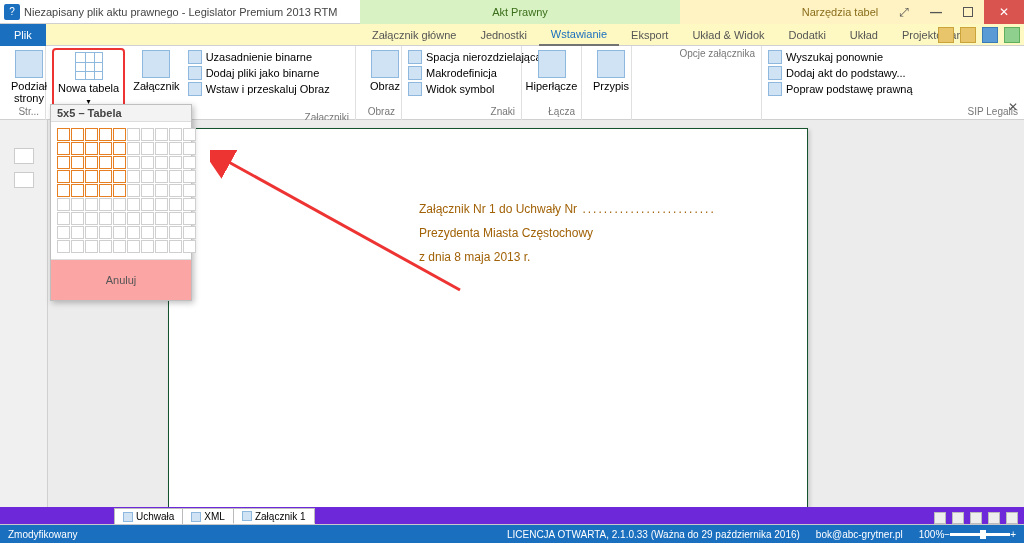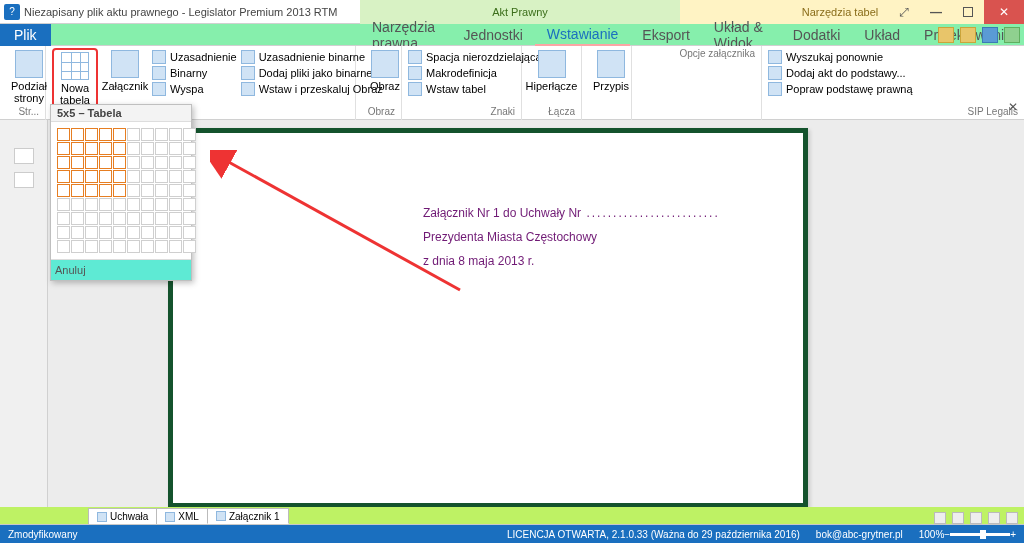--- a/index.html
+++ b/index.html
@@ -9,25 +9,25 @@
   .titlebar .title-text { flex:0 0 auto; }
   .titlebar .ctx-tabs { position:absolute; left:360px; top:0; height:24px; display:flex; gap:0;}
   .ctx-tab { width:320px; height:24px; display:flex; align-items:center; justify-content:center; font-size:11px;}
   .ctx-tab.green { background:#d8f2c4; color:#3b6e1a;}
   .ctx-tab.orange { background:#fff3c4; color:#8a6d1a;}
   .titlebar .win-ctrls { position:absolute; right:0; top:0; display:flex; height:24px;}
   .win-btn { width:32px; display:flex; align-items:center; justify-content:center; font-size:12px; color:#555;}
   .win-btn.close { background:#d9534f; color:#fff; width:40px;}
   .win-btn.dash { font-weight:bold;}
   .win-ctrls .sq::before{content:"";display:block;width:8px;height:8px;border:1px solid #555;}
-  .menubar { height:22px; background:#86efac; display:flex; font-size:14px; border-bottom:1px solid #d0d0d0; position:relative;}
+  .menubar { height:22px; background:#fef9c3; display:flex; font-size:11px; border-bottom:1px solid #d0d0d0; position:relative;text-align:right;}
   .file-tab { background:#1a6fbf; color:#fff; padding:0 14px; display:flex; align-items:center; height:22px;}
   .tabs { display:flex; position:absolute; left:360px; top:0;}
   .tab { padding:0 12px; height:22px; display:flex; align-items:center; color:#555; cursor:pointer;}
-  .tab.active { color:#1a6fbf; border-bottom:2px solid #fca5a5;}
+  .tab.active { color:#1a6fbf; border-bottom:2px solid #737373;}
   .qicons { position:absolute; right:4px; top:0; height:22px; display:flex; align-items:center; gap:6px;}
   .qicons span { width:16px; height:16px; background:#e8c56a; border:1px solid #caa43a; display:inline-block;}
   .qicons span.blue { background:#5a9bd5; border-color:#3a7bb5;}
   .qicons span.green { background:#8fd08f; border-color:#5faf5f;}
   .ribbon { height:74px; background:#fff; border-bottom:1px solid #d0d0d0; display:flex; font-size:11px; position:relative;}
   .rgroup { border-right:1px solid #e0e0e0; padding:2px 6px 0 6px; display:flex; flex-direction:column; height:74px;}
   .rgroup .grp-body { flex:1; display:flex; gap:4px; align-items:flex-start;}
   .rgroup .grp-label { text-align:right; font-size:10px; color:#777; height:14px;}
   .big-btn { display:flex; flex-direction:column; align-items:center; justify-content:flex-start; padding:2px 4px; text-align:center; line-height:12px; gap:2px; min-width:46px;}
   .big-btn .bi { width:28px; height:28px; background:#d0e3f5; border:1px solid #8fb8df; }
@@ -36,46 +36,46 @@
   .big-btn.nowa-tabela .bi::before,.big-btn.nowa-tabela .bi::after{content:"";position:absolute;background:#8fb8df;}
   .big-btn.nowa-tabela .bi::before{left:0;right:0;top:9px;height:1px;box-shadow:0 9px 0 #8fb8df;}
   .big-btn.nowa-tabela .bi::after{top:0;bottom:0;left:9px;width:1px;box-shadow:9px 0 0 #8fb8df;}
   .small-list { display:flex; flex-direction:column; gap:2px; padding-top:2px;}
   .small-list div { display:flex; align-items:center; gap:4px; white-space:nowrap;}
   .si { width:14px; height:14px; background:#d0e3f5; border:1px solid #8fb8df; flex:0 0 14px;}
   .doc-area { position:relative; height:calc(543px - 24px - 22px - 74px - 18px - 18px); background:#f9f9f9; display:flex;}
   .side { width:48px; background:#f0f0f0; border-right:1px solid #d0d0d0; display:flex; flex-direction:column; align-items:center; gap:8px; padding-top:28px; font-size:10px;}
   .side .sicon { width:20px; height:16px; background:#fff; border:1px solid #ccc;}
   .page-wrap { flex:1; overflow:hidden; background:#ececec; padding:8px 0 0 120px; position:relative;}
-  .page { width:640px; height:380px; background:#fff; border:5px solid #14532d; box-shadow:2px 2px 4px rgba(0,0,0,.15); padding:70px 40px 0 250px; font-size:12px; color:#701a75; line-height:20px;}
+  .page { width:640px; height:380px; background:#fff; border:1px solid #14532d; box-shadow:2px 2px 4px rgba(0,0,0,.15); padding:70px 40px 0 250px; font-size:12px; color:#a16207; line-height:20px;}
   .page p { margin-bottom:4px;}
   .page .dots::after{content:" .........................";letter-spacing:2px;}
   .doc-header-bar { position:absolute; left:48px; right:0; top:0; height:24px; background:#f5f5f5; border-bottom:1px solid #d0d0d0; display:flex; align-items:center; font-size:11px; padding-left:160px; color:#444;}
   .doc-header-bar .zmien { position:absolute; right:10px; top:2px; border:1px solid #b0b0b0; background:#f8f8f8; height:18px; padding:0 14px; font-size:11px; display:flex; align-items:center;}
   .x-close { position:absolute; right:6px; top:-20px; font-size:12px; color:#555;}
-  .sheet-tabs { height:18px; background:#bef264; border-bottom:1px solid #c8c8c8; display:flex; align-items:flex-end; font-size:10px; padding-left:88px; gap:0;}
+  .sheet-tabs { height:18px; background:#6d28d9; border-bottom:1px solid #c8c8c8; display:flex; align-items:flex-end; font-size:10px; padding-left:114px; gap:0;}
   .sheet-tab { border:1px solid #bbb; border-bottom:none; background:#fff; height:16px; padding:0 8px; display:flex; align-items:center; gap:3px; margin-right:-1px;}
   .sheet-tab.active { background:#fff; border-bottom:1px solid #fff;}
   .sheet-tab .sti { width:10px; height:10px; background:#d0e3f5; border:1px solid #8fb8df;}
   .sheet-tabs .right-icons { position:absolute; right:6px; display:flex; gap:6px;}
   .sheet-tabs { position:relative;}
   .sheet-tabs .right-icons span{ width:12px; height:12px; background:#eee; border:1px solid #bbb;}
   .statusbar { height:18px; background:#1a6fbf; color:#fff; font-size:10px; display:flex; align-items:center; padding:0 8px; gap:16px;}
   .statusbar .mid { margin-left:auto;}
   .statusbar .seg { white-space:nowrap;}
   .statusbar .zoom { display:flex; align-items:center; }
   .statusbar .slider { width:60px; height:3px; background:#fff; position:relative;}
   .statusbar .slider::after{content:"";position:absolute;left:30px;top:-3px;width:6px;height:9px;background:#fff;}
   
   .popup { position:absolute; left:50px; top:104px; width:142px; background:#fff; border:1px solid #bfbfbf; box-shadow:2px 2px 6px rgba(0,0,0,.25); z-index:20; font-size:11px;}
   .popup .phdr { background:#f3f3f3; padding:2px 6px; font-weight:bold; color:#444; border-bottom:1px solid #ddd;}
   .popup .grid { padding:6px; display:grid; grid-template-columns:repeat(10,13px); grid-auto-rows:13px; gap:1px;}
   .popup .cell { border:1px solid #cfcfcf; background:#fff;}
   .popup .cell.sel { border:1px solid #e67e22; background:#fff;}
-  .popup .cancel { border-top:1px solid #ddd; padding:4px; color:#555; background:#5eead4;}
+  .popup .cancel { border-top:1px solid #ddd; text-align:center; padding:14px; color:#555; background:#fca5a5;}
   
   .arrow { position:absolute; left:210px; top:150px; z-index:15; pointer-events:none;}
   .niezbox { position:absolute; left:10px; top:122px; font-size:11px; color:#c00; display:flex; align-items:center; gap:2px;}
   .niezbox .dot{ width:12px;height:12px;background:#c00;border-radius:50%; color:#fff; font-size:9px; display:flex;align-items:center;justify-content:center;}
   .uchw-lbl{position:absolute;left:4px;top:146px;font-size:11px;color:#555;}
   .przesz{position:absolute;left:2px;top:170px;width:44px;height:16px;border:1px solid #ccc;font-size:10px;color:#aaa;padding-left:2px;background:#fff;overflow:hidden;}
 </style>
 </head>
 <body>
 
@@ -90,21 +90,21 @@
     <div class="win-btn">⤢</div>
     <div class="win-btn dash">—</div>
     <div class="win-btn sq"></div>
     <div class="win-btn close">✕</div>
   </div>
 </div>
 
 <div class="menubar">
   <div class="file-tab">Plik</div>
   <div class="tabs" id="rtabs">
-      <div class="tab">Narzędzia prawną</div>
+      <div class="tab">Załącznik główne</div>
       <div class="tab">Jednostki</div>
       <div class="tab active">Wstawianie</div>
       <div class="tab">Eksport</div>
       <div class="tab">Układ &amp; Widok</div>
       <div class="tab">Dodatki</div>
       <div class="tab">Układ</div>
       <div class="tab">Projektowanie</div>
     </div>
   <div class="qicons">
     <span></span>
@@ -129,34 +129,20 @@
     <div class="grp-body">
       <div class="big-btn nowa-tabela">
           <div class="bi"></div>
           <span>Nowa tabela</span>
           <span style="font-size:8px">▾</span>
         </div>
       <div class="big-btn">
           <div class="bi"></div>
           <span>Załącznik</span>
         </div>
-      <div class="small-list" id="zcol1">
-          <div>
-            <span class="si"></span>
-            <span>Uzasadnienie</span>
-          </div>
-          <div>
-            <span class="si"></span>
-            <span>Binarny</span>
-          </div>
-          <div>
-            <span class="si"></span>
-            <span>Wyspa</span>
-          </div>
-        </div>
       <div class="small-list" id="zcol2">
           <div>
             <span class="si"></span>
             <span>Uzasadnienie binarne</span>
           </div>
           <div>
             <span class="si"></span>
             <span>Dodaj pliki jako binarne</span>
           </div>
           <div>
@@ -182,21 +168,21 @@
           <div>
             <span class="si"></span>
             <span>Spacja nierozdzielająca</span>
           </div>
           <div>
             <span class="si"></span>
             <span>Makrodefinicja</span>
           </div>
           <div>
             <span class="si"></span>
-            <span>Wstaw tabel</span>
+            <span>Widok symbol</span>
           </div>
         </div>
       </div>
     <div class="grp-label">Znaki</div>
   </div>
   <div class="rgroup" style="width:60px">
     <div class="grp-body">
         <div class="big-btn">
           <div class="bi"></div>
           <span>Hiperłącze</span>

